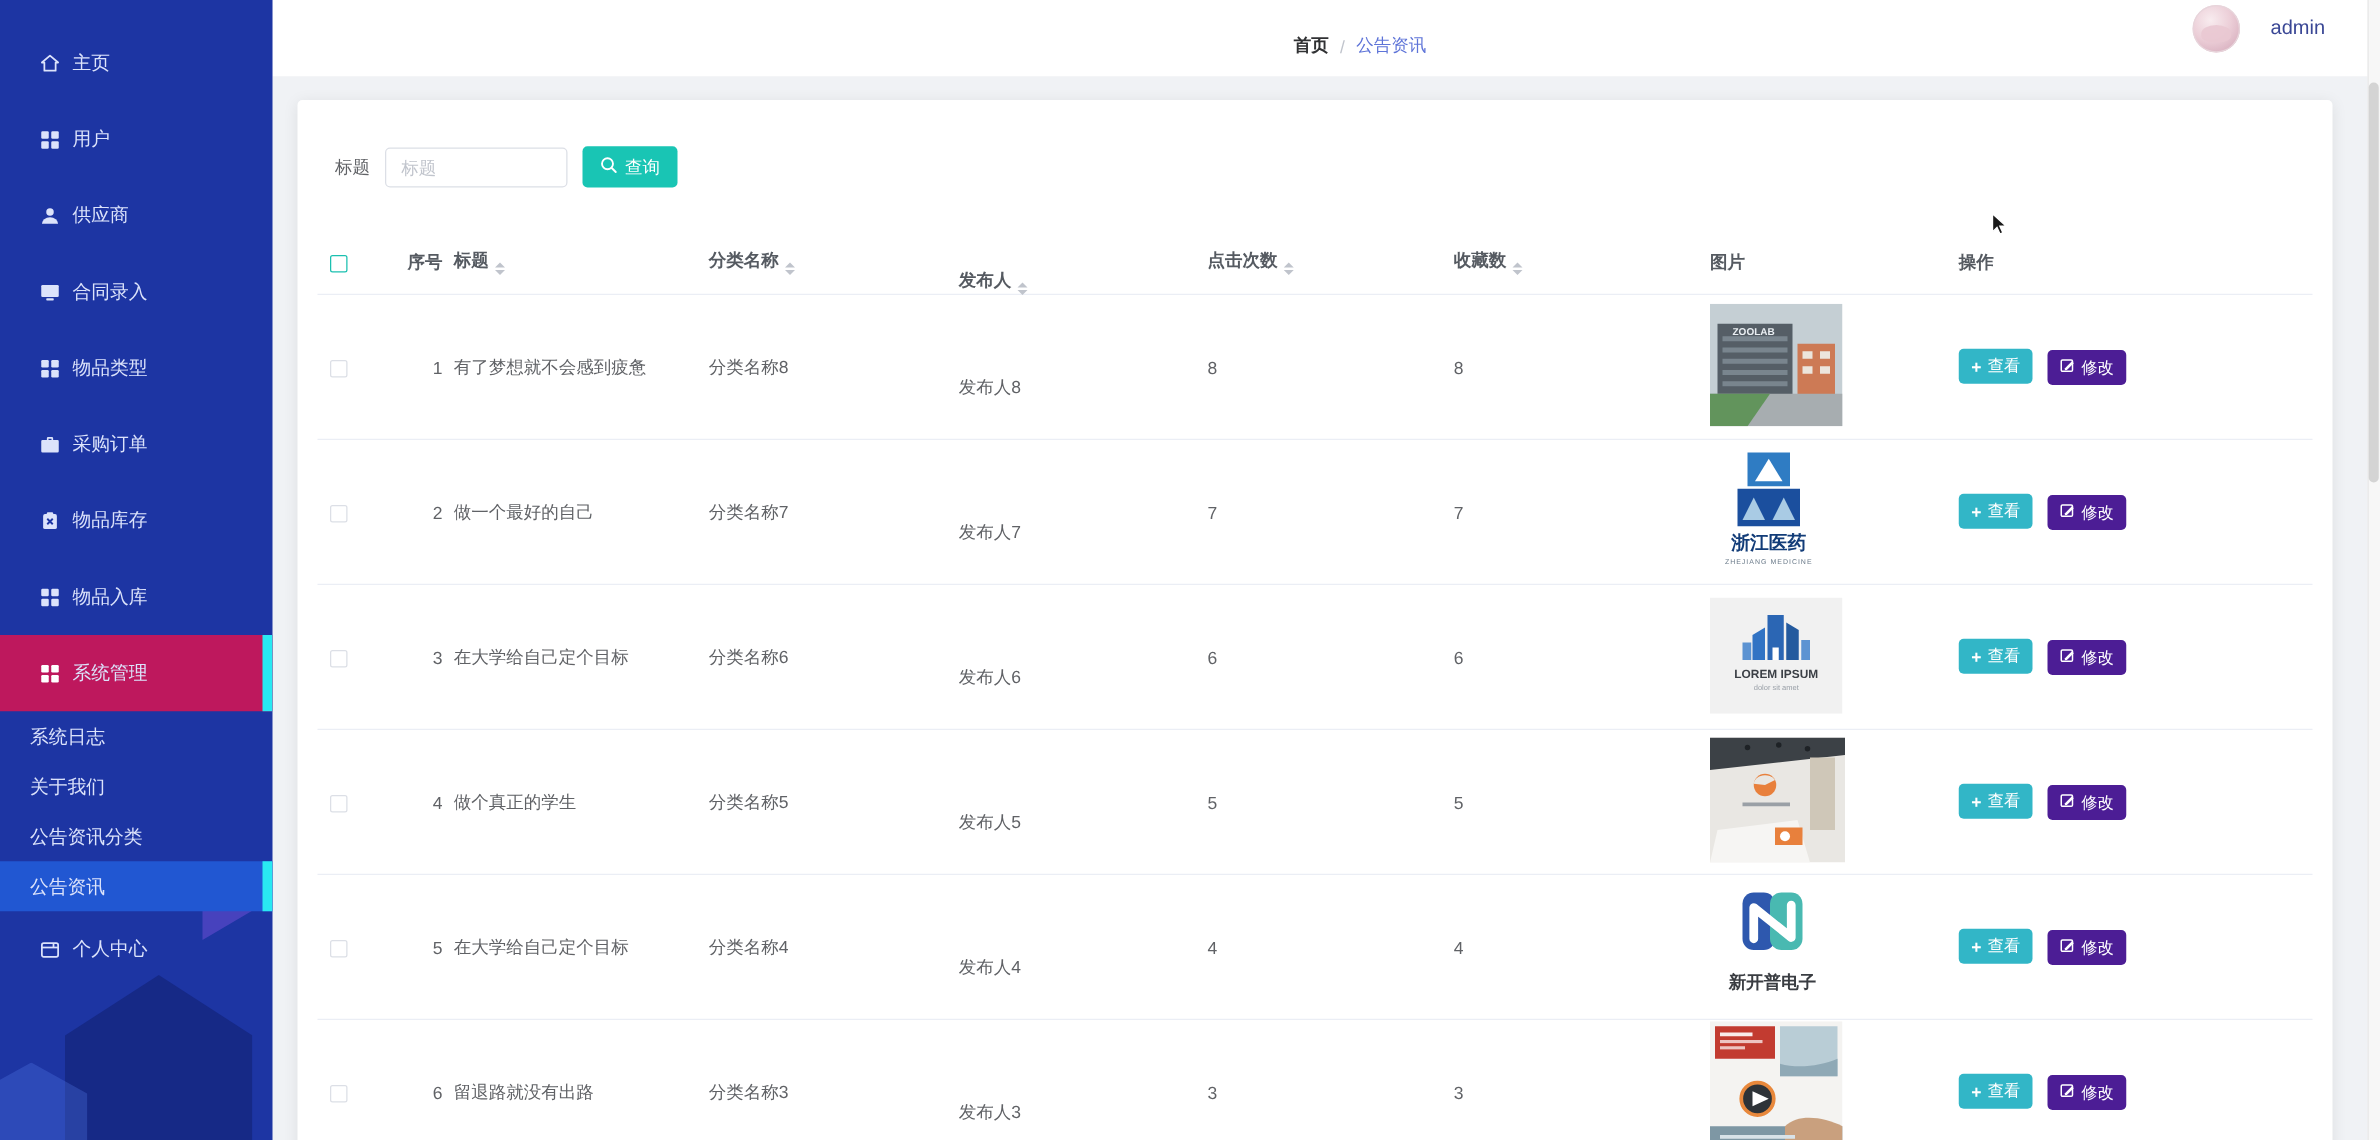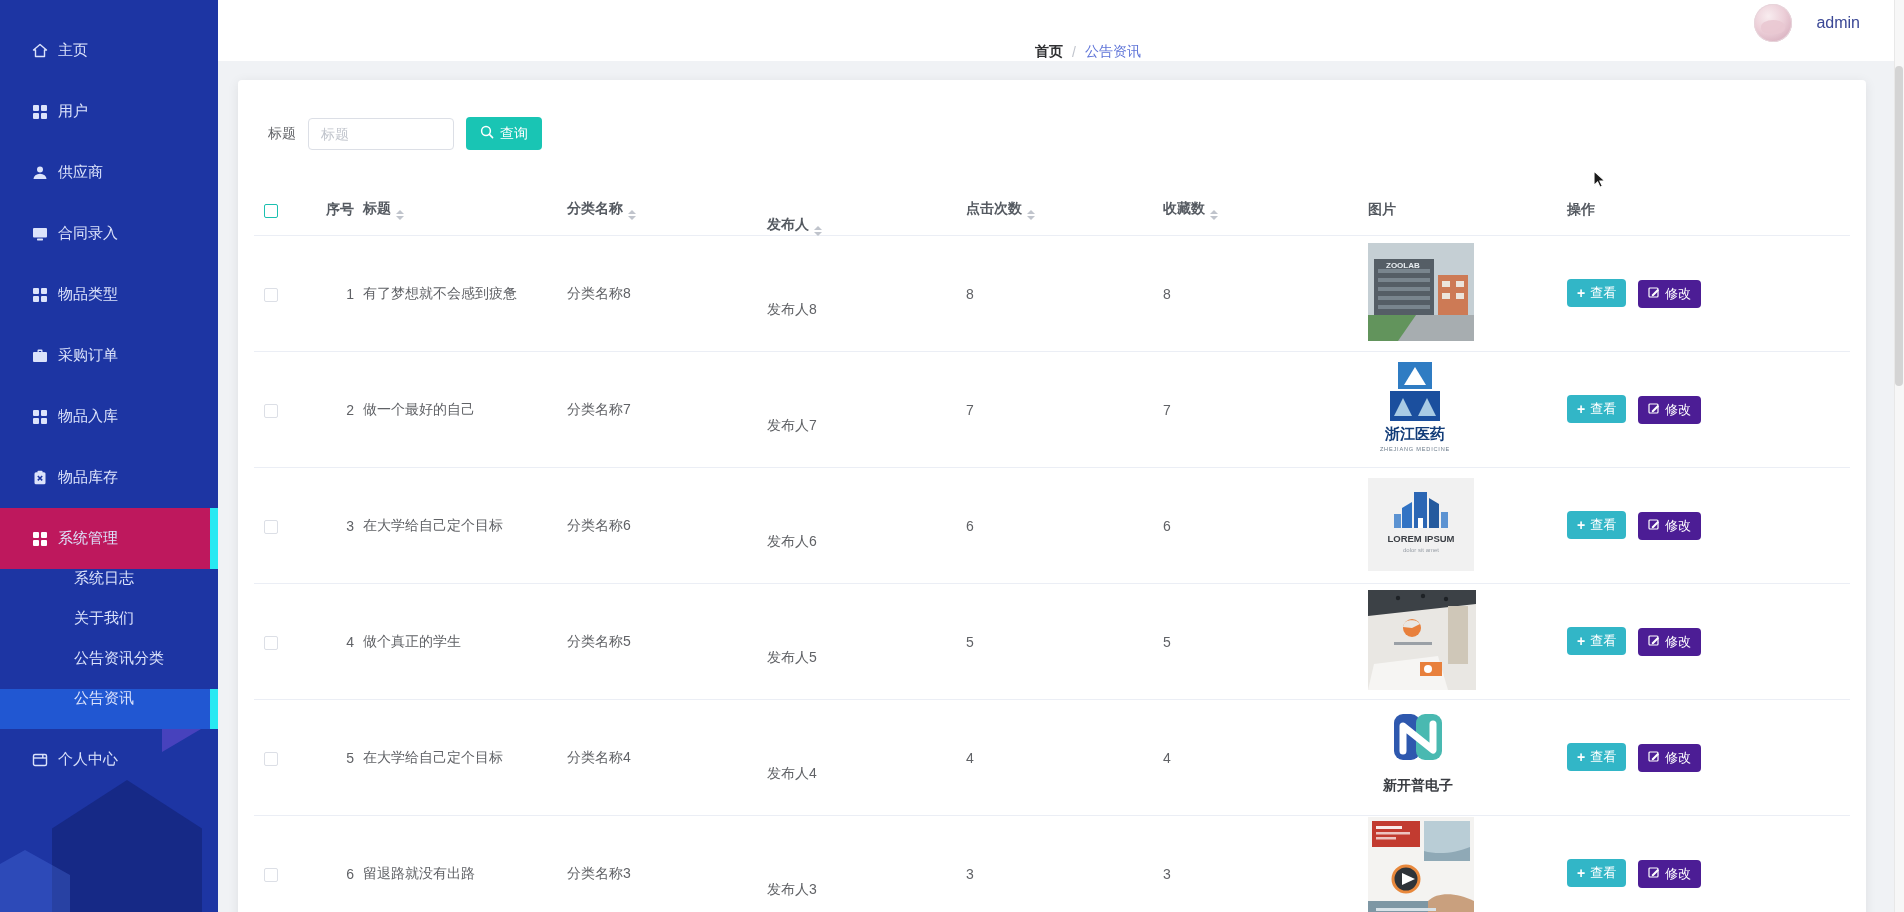--- a/index.html
+++ b/index.html
@@ -7,30 +7,30 @@
   body { position:relative; background:#f0f2f5; font-family:"Liberation Sans","DejaVu Sans",sans-serif; }
 
   
   .sidebar { position:absolute; left:0; top:0; width:218px; height:912px; background:#1d35a3; z-index:5; overflow:hidden; }
   .menu { position:relative; padding-top:20px; z-index:2; }
   .mi { height:61px; display:flex; align-items:center; padding-left:32px; gap:10px; color:#dce3fb; font-size:15px; cursor:pointer; position:relative; }
   .mi .ic { width:16px; height:16px; display:inline-flex; }
   .mi.active { background:#be185d; }
   .mi.active::after, .smi.active::after { content:""; position:absolute; right:0; top:0; bottom:0; width:8px; background:#29e9f2; }
   .submenu { position:relative; }
-  .smi { height:40px; display:flex; align-items:flex-start; padding-left:74px; color:#dce3fb; font-size:15px; cursor:pointer; position:relative; }
+  .smi { height:40px; display:flex; align-items:center; padding-left:24px; color:#dce3fb; font-size:15px; cursor:pointer; position:relative; }
   .smi.active { background:#2157d2; }
   .deco-tri { position:absolute; right:12px; top:700px; width:0; height:0; border-top:26px solid transparent; border-bottom:26px solid transparent; border-left:44px solid rgba(124,82,222,0.45); z-index:1; }
   .deco-cube { position:absolute; left:52px; top:780px; width:150px; height:220px; background:rgba(8,14,70,0.30); clip-path:polygon(50% 0,100% 22%,100% 78%,50% 100%,0 78%,0 22%); z-index:1; }
   .deco-cube2 { position:absolute; left:-20px; top:850px; width:90px; height:100px; background:rgba(90,130,240,0.28); clip-path:polygon(50% 0,100% 25%,100% 75%,50% 100%,0 75%,0 25%); z-index:1; }
 
   
   .header { position:absolute; left:218px; top:0; width:1686px; height:61px; background:#ffffff; z-index:4; }
   .htitle { position:absolute; left:20px; top:0; height:61px; display:flex; align-items:center; font-size:17px; font-weight:bold; color:#1e3192; }
-  .crumbs { position:absolute; left:870px; top:16px; height:72px; transform:translateX(-50%); display:flex; align-items:center; font-size:14px; }
+  .crumbs { position:absolute; left:870px; top:1px; height:72px; transform:translateX(-50%); display:flex; align-items:center; font-size:14px; }
   .crumb-home { color:#303133; font-weight:bold; cursor:pointer; }
   .crumb-sep { color:#c0c4cc; margin:0 9px; }
   .crumb-cur { color:#5e74d8; }
   .huser { position:absolute; right:44px; top:0; height:45px; display:flex; align-items:center; gap:24px; cursor:pointer; }
   .avatar { width:38px; height:38px; border-radius:50%; background:radial-gradient(circle at 38% 32%, #f8ecef 0%, #eccfd8 45%, #dcb6c4 75%, #cfa4b4 100%); box-shadow:inset 0 0 0 1px #e7d5db; position:relative; overflow:hidden; }
   .avatar::after { content:""; position:absolute; left:7px; top:16px; width:24px; height:14px; border-radius:50% 50% 40% 40%; background:rgba(233,200,210,0.9); }
   .uname { font-size:16px; color:#3a4795; }
 
   
   .card { position:absolute; left:238px; top:80px; width:1628px; height:1000px; background:#ffffff; border-radius:4px; box-shadow:0 2px 12px rgba(0,0,0,0.08); z-index:3; }
@@ -130,39 +130,39 @@
       <span class="ic">
           <svg viewBox="0 0 16 16" width="16" height="16">
             <path fill="#dce3fb" d="M5.5 4 V2.6 a1 1 0 0 1 1-1 h3 a1 1 0 0 1 1 1 V4 h3.5 a1 1 0 0 1 1 1 v8 a1 1 0 0 1 -1 1 h-12 a1 1 0 0 1 -1-1 V5 a1 1 0 0 1 1-1 Z M6.8 4 h2.4 V2.9 H6.8 Z"></path>
           </svg>
         </span>
       <span>采购订单</span>
     </div>
     <div class="mi">
       <span class="ic">
           <svg viewBox="0 0 16 16" width="16" height="16">
+            <rect x="2.5" y="2.2" width="11" height="12" rx="1.5" fill="#dce3fb"></rect>
+            <rect x="5.5" y="0.8" width="5" height="2.6" rx="0.8" fill="#dce3fb"></rect>
+            <path d="M5.8 6 l4.4 4.4 M10.2 6 l-4.4 4.4" stroke="#1d35a3" stroke-width="1.5"></path>
+          </svg>
+        </span>
+      <span>物品库存</span>
+    </div>
+    <div class="mi">
+      <span class="ic">
+          <svg viewBox="0 0 16 16" width="16" height="16">
             <g fill="#dce3fb">
               <rect x="1" y="1" width="6" height="6" rx="1"></rect>
               <rect x="9" y="1" width="6" height="6" rx="1"></rect>
               <rect x="1" y="9" width="6" height="6" rx="1"></rect>
               <rect x="9" y="9" width="6" height="6" rx="1"></rect>
             </g>
           </svg>
         </span>
       <span>物品入库</span>
-    </div>
-    <div class="mi">
-      <span class="ic">
-          <svg viewBox="0 0 16 16" width="16" height="16">
-            <rect x="2.5" y="2.2" width="11" height="12" rx="1.5" fill="#dce3fb"></rect>
-            <rect x="5.5" y="0.8" width="5" height="2.6" rx="0.8" fill="#dce3fb"></rect>
-            <path d="M5.8 6 l4.4 4.4 M10.2 6 l-4.4 4.4" stroke="#1d35a3" stroke-width="1.5"></path>
-          </svg>
-        </span>
-      <span>物品库存</span>
     </div>
     <div class="mi active">
       <span class="ic">
           <svg viewBox="0 0 16 16" width="16" height="16">
             <g fill="#ffffff">
               <rect x="1" y="1" width="6" height="6" rx="1"></rect>
               <rect x="9" y="1" width="6" height="6" rx="1"></rect>
               <rect x="1" y="9" width="6" height="6" rx="1"></rect>
               <rect x="9" y="9" width="6" height="6" rx="1"></rect>
             </g>

